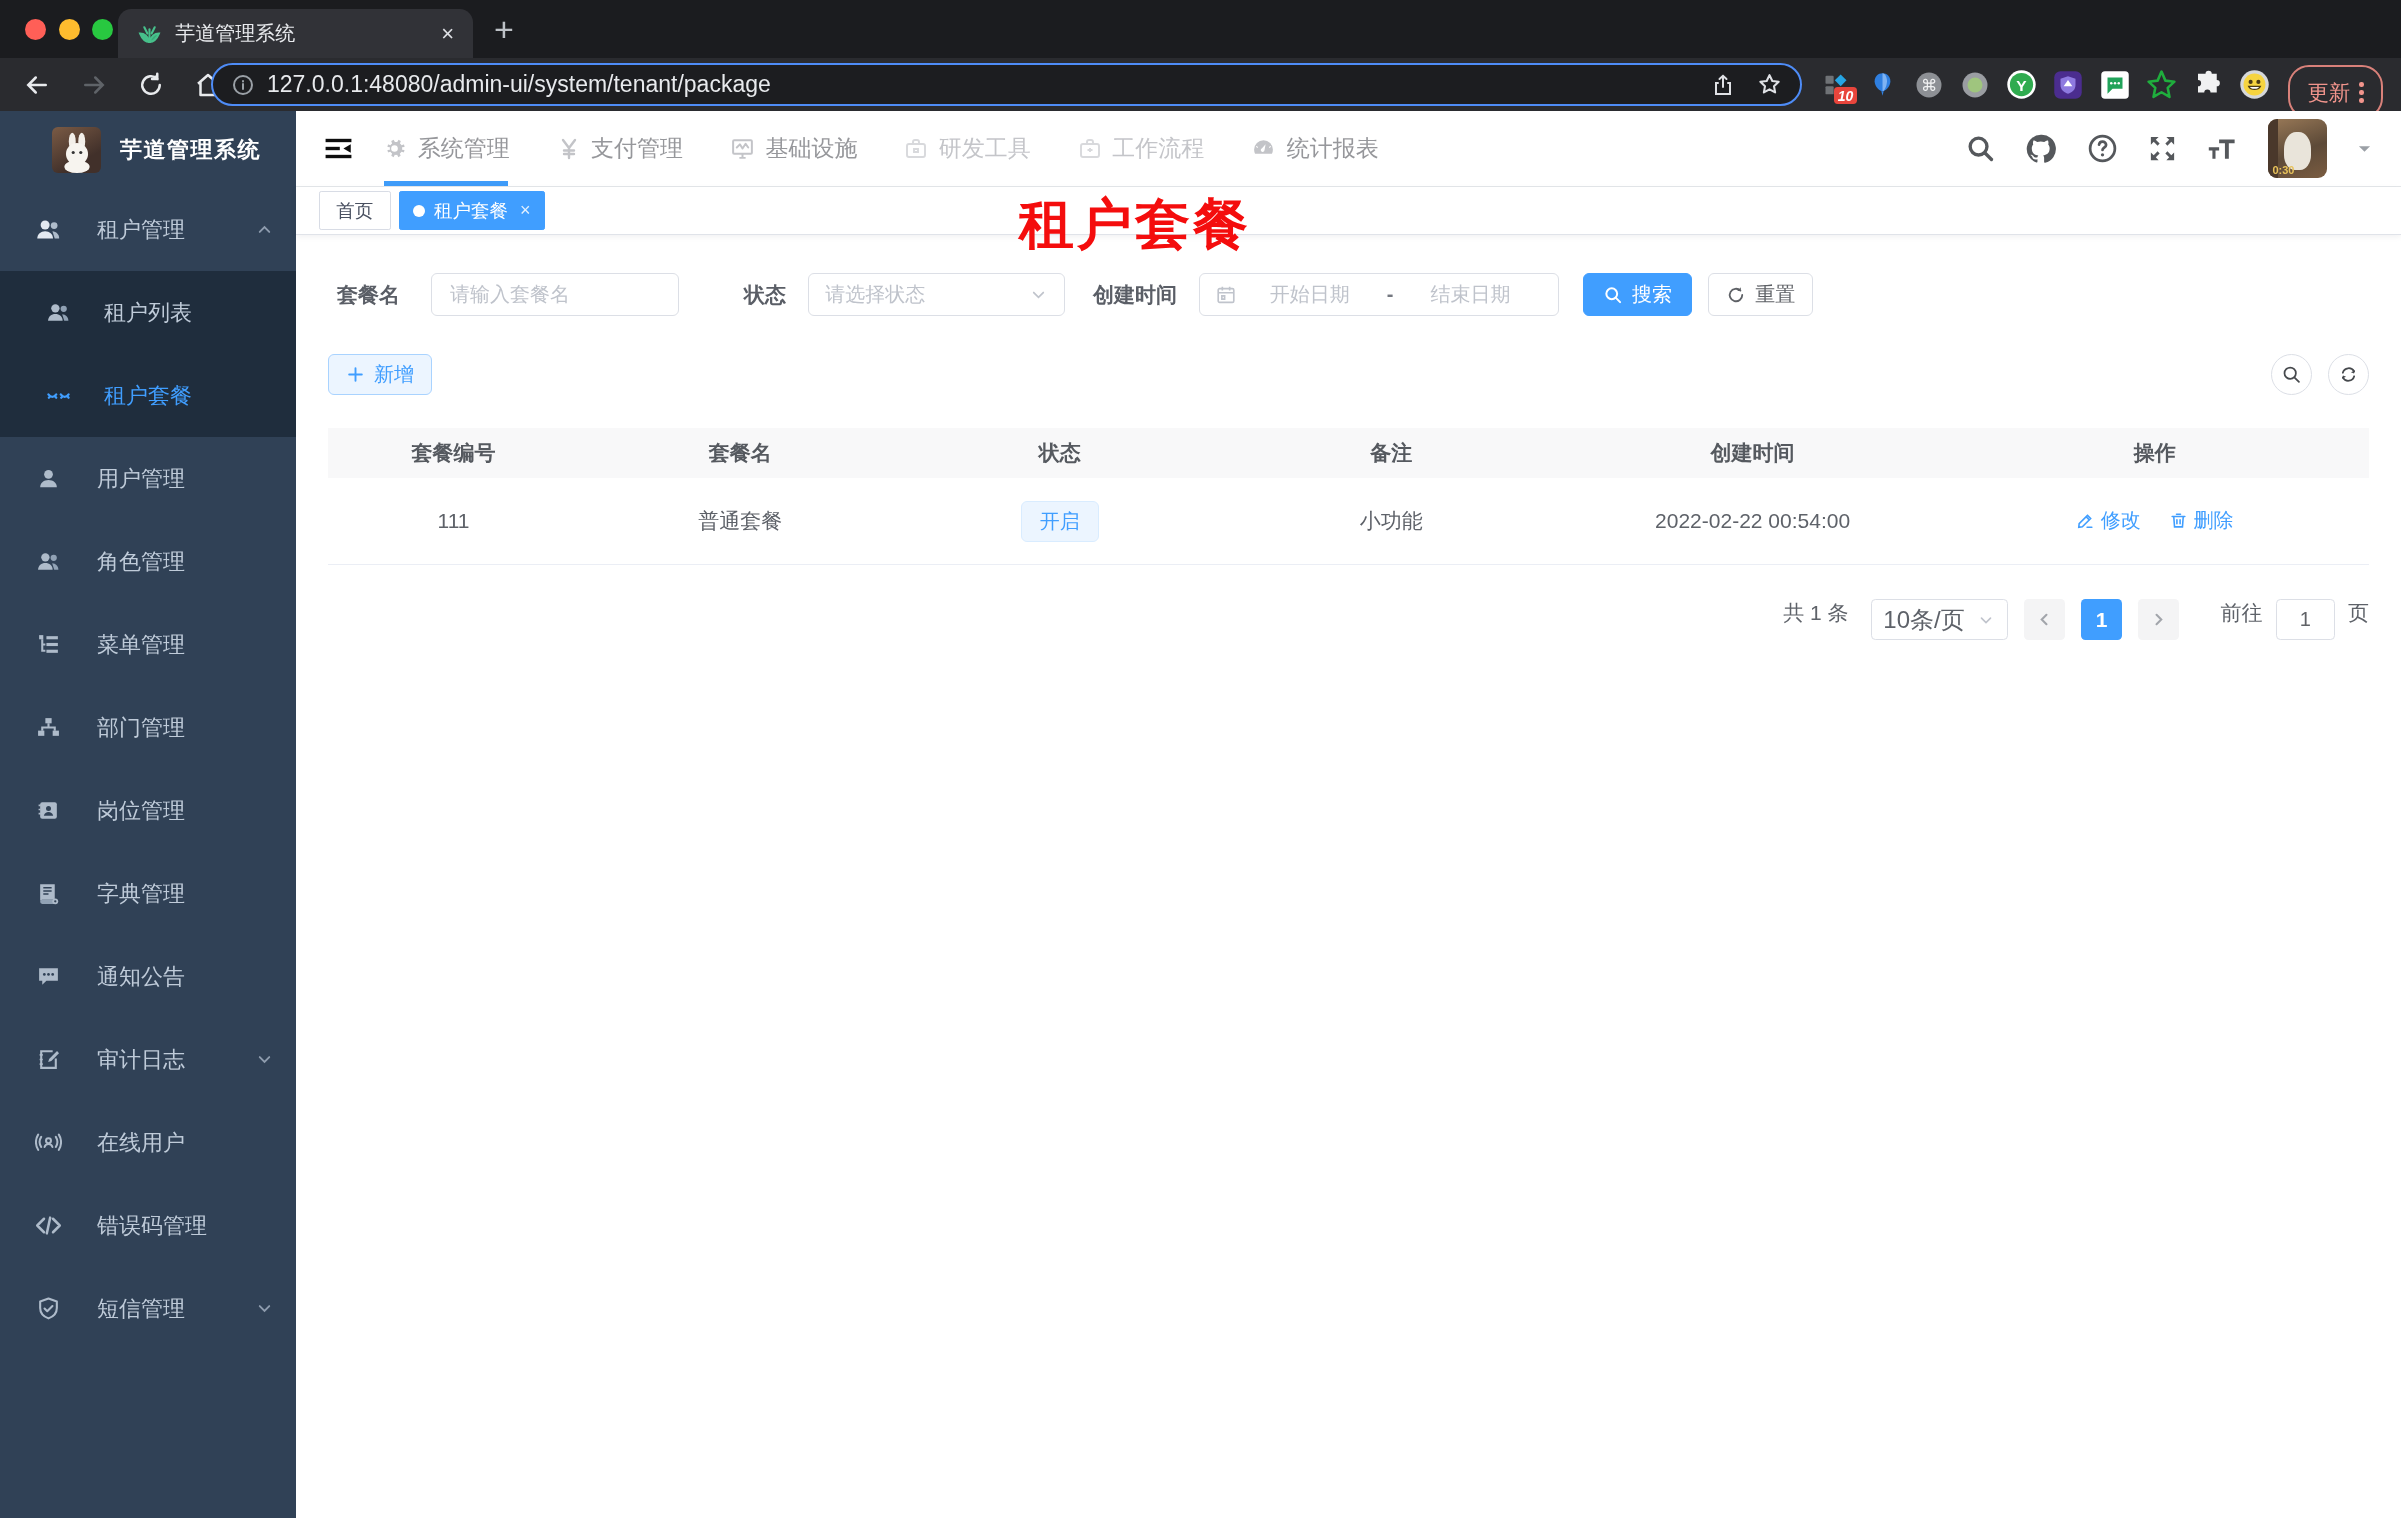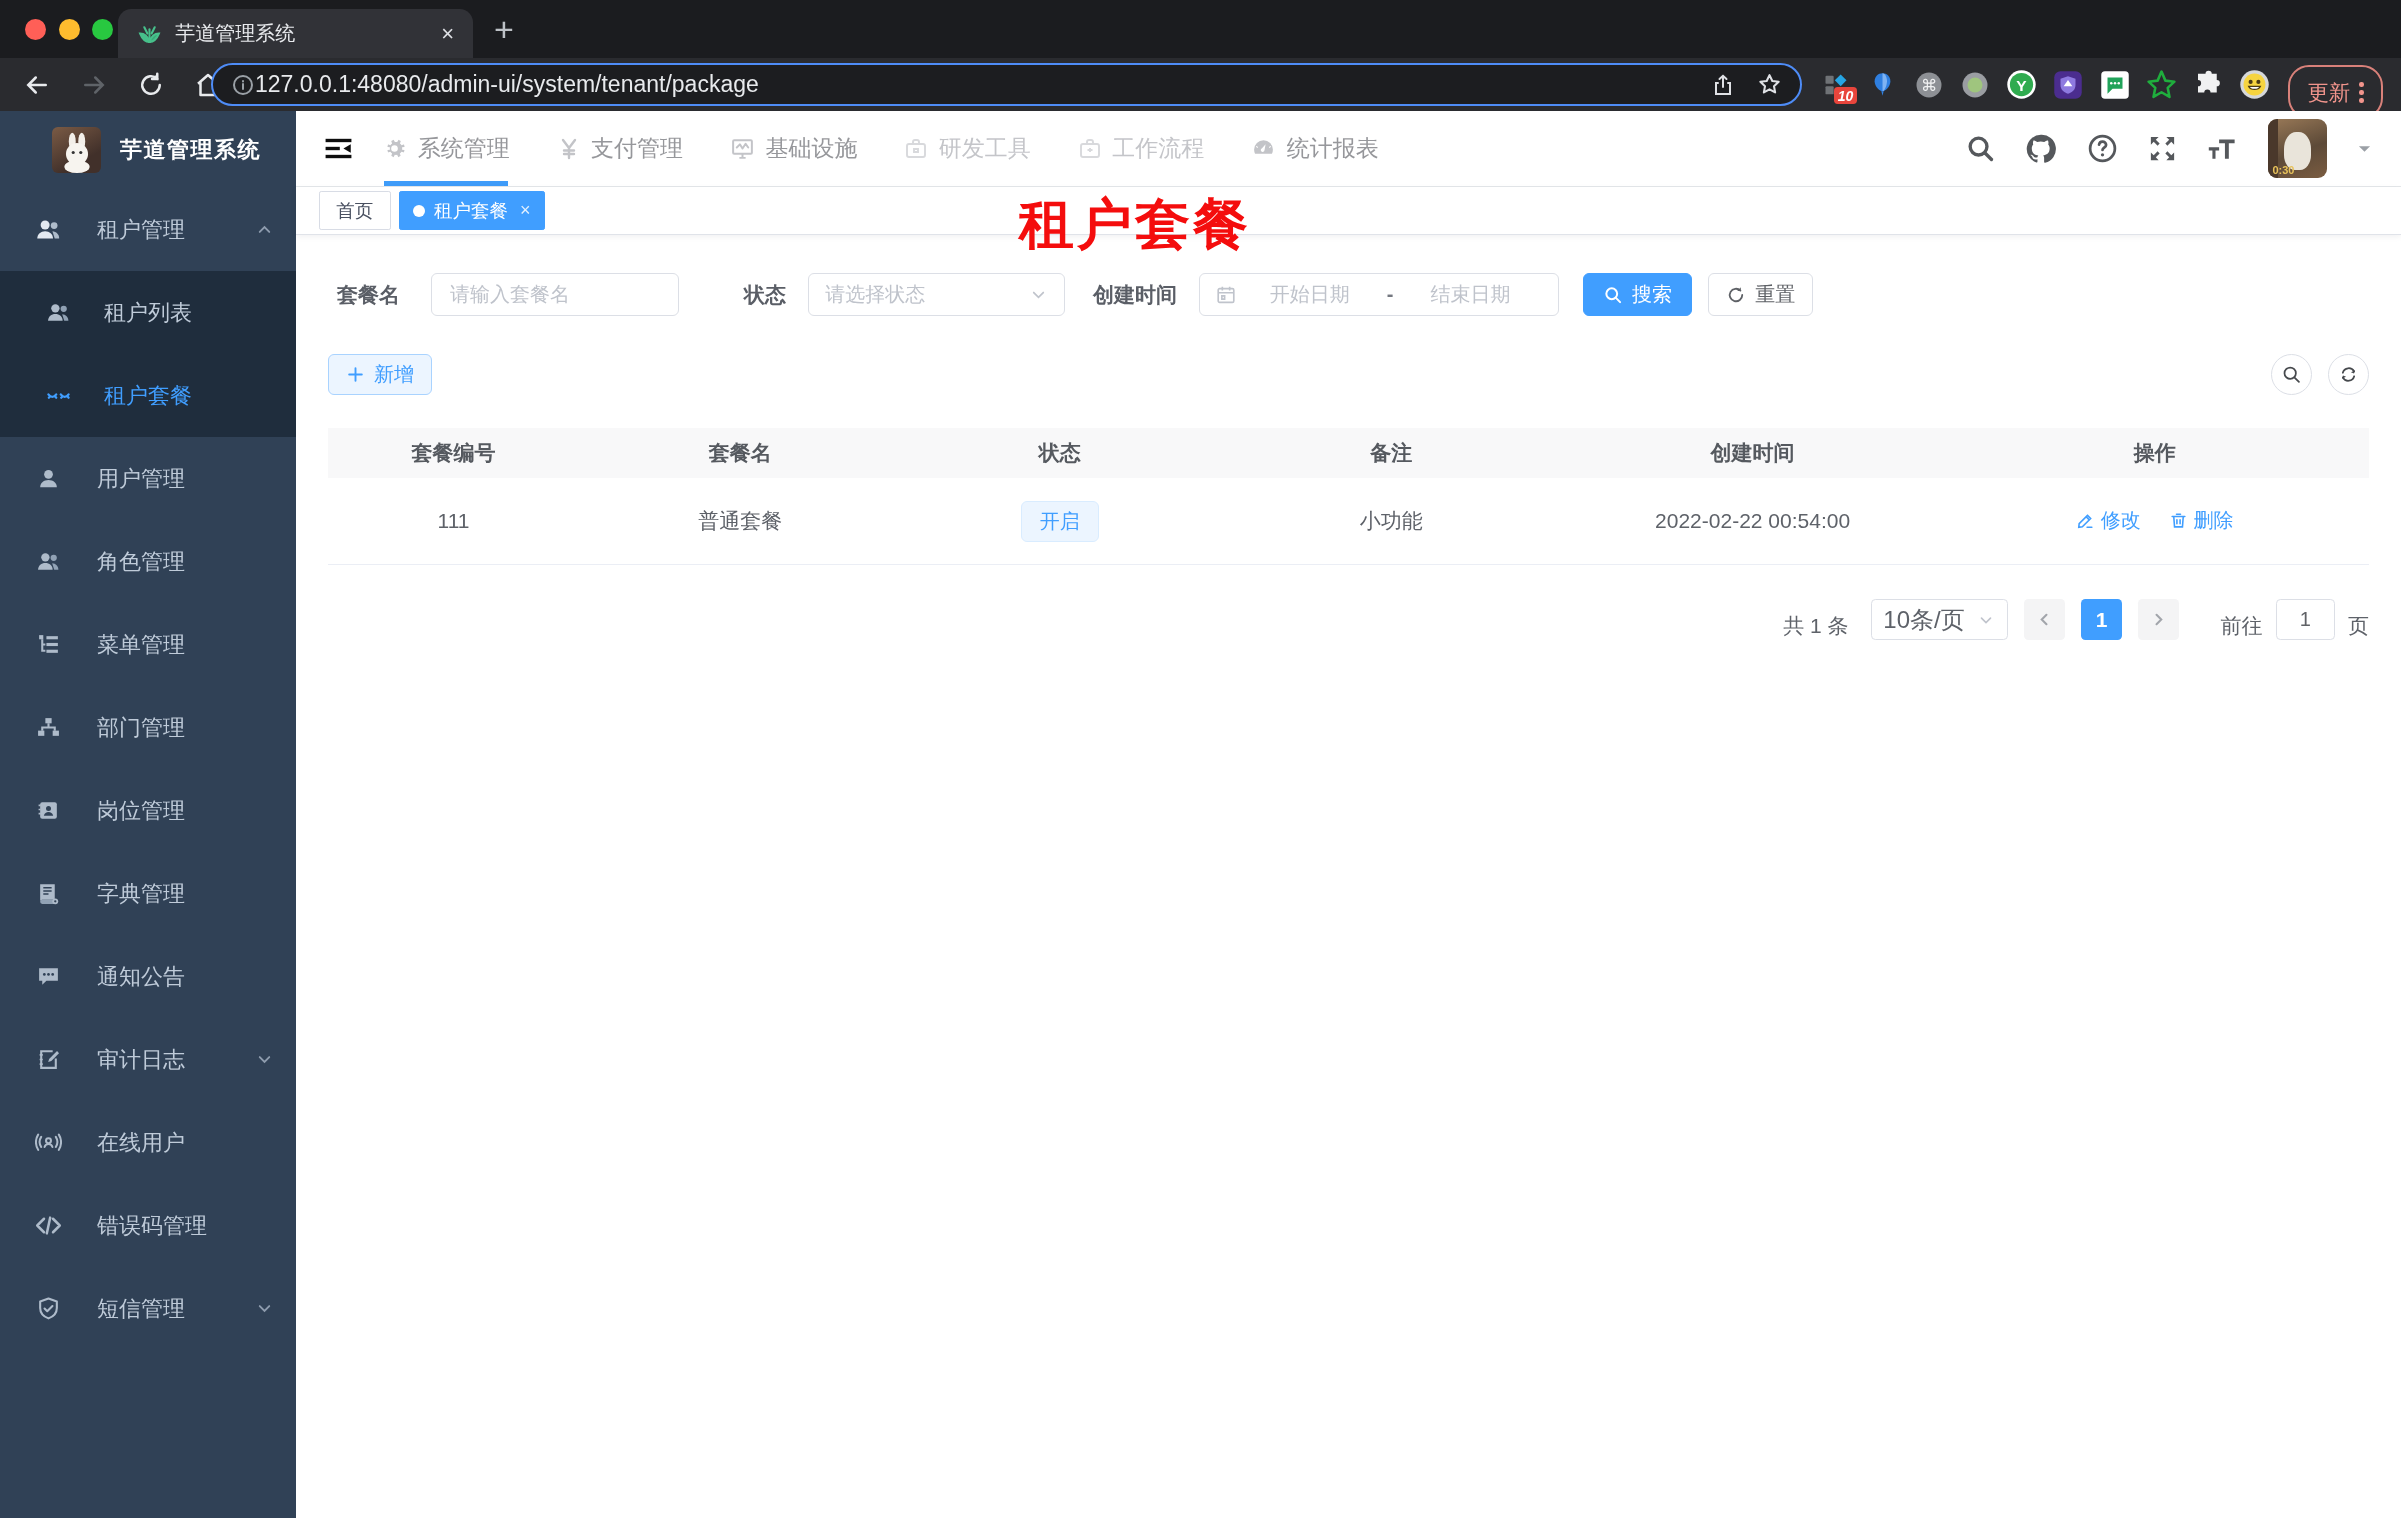--- a/index.html
+++ b/index.html
@@ -15,21 +15,21 @@
   .btab { position:absolute; left:118px; top:9px; width:355px; height:49px; background:#313237;
           border-radius:13.3px 13.3px 0 0; display:flex; align-items:center; padding:0 19px; }
   .btab-title { color:#e8eaed; font-size:20px; margin-left:13.3px; flex:1; white-space:nowrap; overflow:hidden; }
   .btab-close { color:#dfe1e5; font-size:22px; line-height:1; }
   .newtab { position:absolute; left:494px; top:10.4px; color:#bdc1c6; font-size:34px; font-weight:300; }
 
   .addrbar { position:absolute; left:0; top:58px; width:100%; height:53px; background:#2a2b2f; }
   .navbtns { position:absolute; left:22px; top:12px; display:flex; gap:27px; align-items:center; }
   .urlpill { position:absolute; left:211px; top:5.2px; width:1591px; height:43px; border-radius:22px;
              background:#1c1d20; border:2.2px solid #4e8cf7; display:flex; align-items:center; padding:0 18px; }
-  .urltext { color:#e8eaed; font-size:23px; margin-left:0; flex:1; white-space:nowrap; overflow:hidden; }
+  .urltext { color:#e8eaed; font-size:23px; margin-left:12px; flex:1; white-space:nowrap; overflow:hidden; }
   .pill-icons { display:flex; gap:22px; align-items:center; }
   .extrow { position:absolute; left:1820px; top:9px; display:flex; gap:15.5px; align-items:center; height:35px; }
   .ext { width:31px; height:31px; display:flex; align-items:center; justify-content:center; position:relative; }
   .badge10 { position:absolute; right:-6px; bottom:-4.4px; background:#e8453c; color:#fff; font-size:14px;
              padding:0.7px 3.7px; border-radius:3.7px; font-weight:700; }
   .updatepill { position:absolute; right:18px; top:7.4px; width:95px; height:54px; border:2.2px solid #d9817a;
                 border-radius:21px; display:flex; align-items:center; justify-content:center; gap:9px; }
   .updatepill span { color:#f1948c; font-size:21.4px; }
   .vdots { display:flex; flex-direction:column; gap:3.7px; }
   .vdots i { width:4.4px; height:4.4px; border-radius:50%; background:#f1948c; }
@@ -111,21 +111,21 @@
   .trow { display:flex; height:87px; align-items:center; border-bottom:1.5px solid #ebeef5; }
   .cell { text-align:center; font-size:21px; color:#5e6269; overflow:hidden; white-space:nowrap; }
   .thead .cell { font-weight:700; color:#55595f; }
   .c1{width:12.3%}.c2{width:15.8%}.c3{width:15.5%}.c4{width:17%}.c5{width:18.4%}.c6{width:21%}
   .status-tag { display:inline-block; padding:0 18px; height:41px; line-height:38px; background:#ecf5ff;
                 border:1.5px solid #d9ecff; border-radius:6px; color:#409eff; font-size:20px; }
   .oplink { color:#409eff; font-size:20px; display:inline-flex; align-items:center; gap:6px; }
   .oplink + .oplink { margin-left:22px; }
 
   
-  .pagefoot { display:flex; align-items:flex-end; justify-content:flex-end; margin-top:34px;
+  .pagefoot { display:flex; align-items:flex-start; justify-content:flex-end; margin-top:34px;
               font-size:21px; color:#5e6269; }
   .psel { width:137px; height:41px; border:1.5px solid #dcdfe6; border-radius:4.4px; display:flex; align-items:center;
           justify-content:center; gap:12px; margin-left:22px; color:#5e6269; font-size:24px; }
   .pbtn { width:41px; height:41px; border-radius:4.4px; background:#f4f4f5; color:#a2a5ab; display:flex;
           align-items:center; justify-content:center; margin-left:16.3px; }
   .pcur { background:#409eff; color:#fff; font-weight:700; font-size:21px; }
   .goto-label { margin-left:41px; }
   .goto-inp { width:59px; margin-left:13.3px; height:41px; border-width:1.5px; border-radius:4.4px; }
   .goto-inp input { text-align:center; padding:0; }
   .page-label { margin-left:13.3px; }

